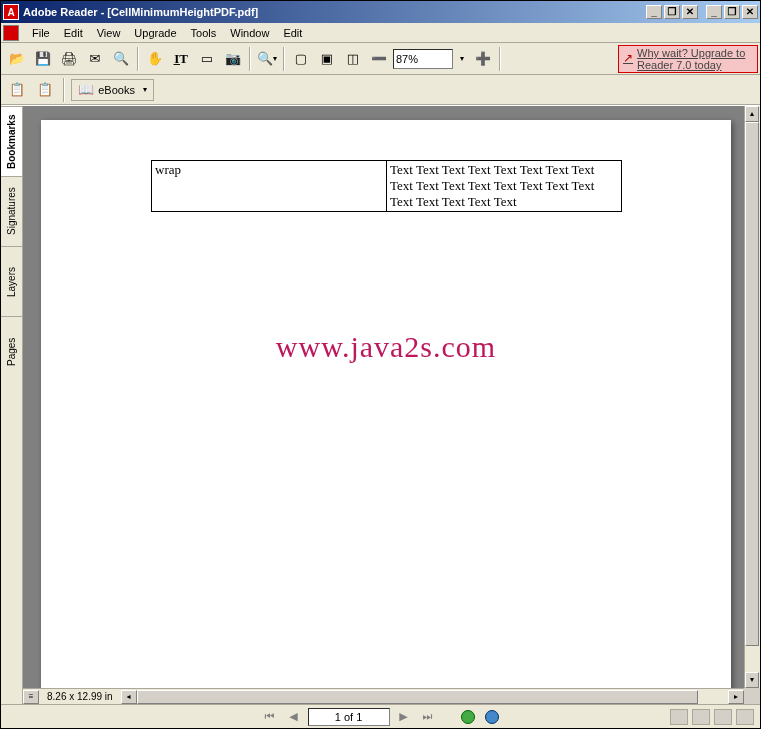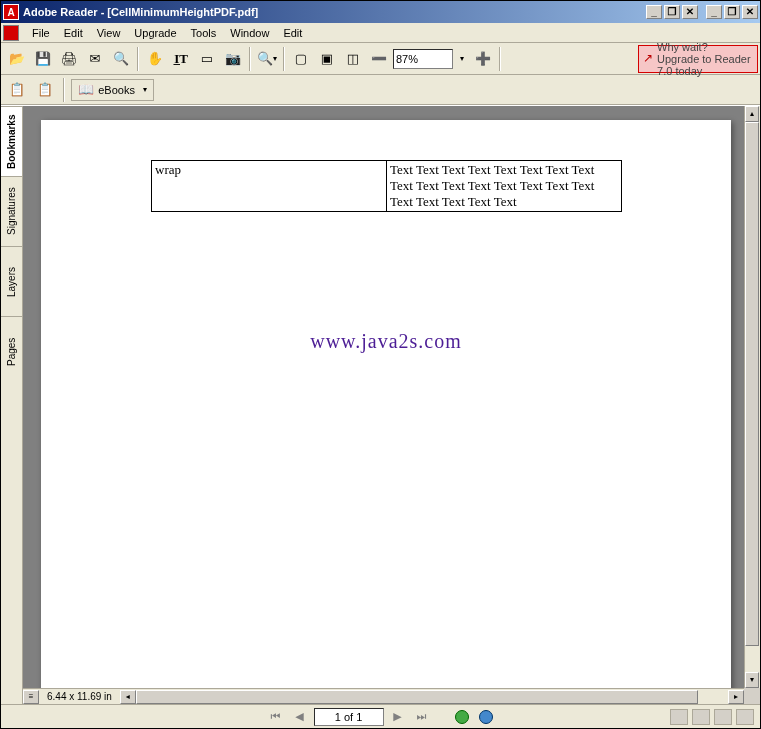--- a/index.html
+++ b/index.html
@@ -10,50 +10,50 @@
   .titlebtns { margin-left:auto; display:flex; gap:2px; }
   .titlebtn { width:16px; height:14px; background:#d4d0c8; border:1px solid #808080; border-top-color:#fff; border-left-color:#fff; color:#000; font-family:Arial; font-size:10px; display:flex; align-items:center; justify-content:center; line-height:1;}
   .menubar { height:20px; background:#ece9d8; display:flex; align-items:center; padding:0 2px; border-bottom:1px solid #aca899;}
   .menubar .ic { width:16px; height:16px; background:#d40000; margin-right:6px; border:1px solid #808080;}
   .menuitem { padding:2px 7px; cursor:default; }
   .toolbar { height:32px; background:#ece9d8; display:flex; align-items:center; padding:2px 4px; gap:2px; border-bottom:1px solid #aca899; position:relative;}
   .tb2 { height:30px; background:#ece9d8; display:flex; align-items:center; padding:2px 4px; gap:4px; border-bottom:1px solid #aca899;}
   .tbtn { width:24px; height:24px; border:1px solid transparent; display:flex; align-items:center; justify-content:center; cursor:default;}
   .sep { width:2px; height:24px; border-left:1px solid #aca899; border-right:1px solid #fff; margin:0 2px;}
   .zoominp { width:60px; height:20px; border:1px inset #808080; background:#fff; padding:0 2px; display:flex; align-items:center;}
-  .upgrade { position:absolute; right:2px; top:2px; height:26px; width:120px; background:#f6c6c6; border:1px solid #d40000; font-size:9px; color:#444; display:flex; align-items:center; padding:13px 4px; line-height:1.1;}
+  .upgrade { position:absolute; right:2px; top:2px; height:26px; width:140px; background:#f6c6c6; border:1px solid #d40000; font-size:9px; color:#444; display:flex; align-items:center; padding:13px 4px; line-height:1.1;text-decoration:underline;}
   .upgrade::before { content:"↗"; color:#b00; margin-right:4px; font-size:12px;}
   .ebooks { display:flex; align-items:center; gap:4px; padding:2px 6px; border:1px solid #aca899; background:#ece9d8; height:22px;}
   .main { flex:1; display:flex; overflow:hidden; border-top:1px solid #fff;}
   .sidepanel { width:22px; background:#ece9d8; border-right:1px solid #aca899; display:flex; flex-direction:column;}
   .sidetab { height:70px; border-bottom:1px solid #aca899; writing-mode:vertical-rl; transform:rotate(180deg); display:flex; align-items:center; justify-content:center; font-size:10px; cursor:default; background:#ece9d8;}
   .sidetab.active { background:#fff; font-weight:bold;}
   .docwrap { flex:1; display:flex; flex-direction:column; background:#808080; position:relative;}
   .scrollarea { flex:1; overflow:hidden; position:relative;}
   .page { position:absolute; left:18px; top:14px; width:690px; height:625px; background:#fff; box-shadow:2px 2px 6px rgba(0,0,0,.4); overflow:hidden;}
   .ptable { position:absolute; left:110px; top:40px; border-collapse:collapse;}
   .ptable td { border:1px solid #000; font-family:'Times New Roman',serif; font-size:13px; vertical-align:top; padding:1px 3px;}
   .c1 { width:235px;}
   .c2 { width:235px;margin-top:41px;}
   .row2 td { height:52px;}
   .nowraptxt { white-space:nowrap; overflow:visible; font-family:'Times New Roman',serif; font-size:13px;}
-  .watermark { position:absolute; left:0; right:0; top:210px; text-align:center; font-family:'Times New Roman',serif; font-size:20px; color:#4c1d95; letter-spacing:1px;}
+  .watermark { position:absolute; left:0; right:0; top:210px; text-align:center; font-family:'Times New Roman',serif; font-size:30px; color:#be185d; letter-spacing:1px;}
   .vscroll { position:absolute; right:0; top:0; width:16px; bottom:16px; background:#ece9d8; border-left:1px solid #aca899;}
   .vsbtn { width:14px; height:16px; background:#d4d0c8; border:1px solid #808080; border-top-color:#fff; border-left-color:#fff; position:absolute; left:0; font-size:8px; text-align:center; line-height:14px;}
   .vthumb { position:absolute; left:0; top:16px; width:14px; height:90%; background:#d4d0c8; border:1px solid #808080; border-top-color:#fff; border-left-color:#fff;}
   .hscroll { position:absolute; left:0; right:16px; bottom:0; height:16px; background:#ece9d8; border-top:1px solid #aca899; display:flex; align-items:center;}
   .hsbtn { width:16px; height:14px; background:#d4d0c8; border:1px solid #808080; border-top-color:#fff; border-left-color:#fff; font-size:8px; text-align:center; line-height:12px;}
   .hstrack { flex:1; position:relative; height:14px; background:#ece9d8;}
   .hthumb { position:absolute; left:0; top:0; height:14px; width:95%; background:#d4d0c8; border:1px solid #808080; border-top-color:#fff; border-left-color:#fff;}
   .corner { position:absolute; right:0; bottom:0; width:16px; height:16px; background:#d4d0c8;}
   .statuslbl { font-size:10px; padding:0 8px;}
   .navbar { height:24px; background:#ece9d8; border-top:1px solid #aca899; display:flex; align-items:center; padding:0 6px; gap:4px; justify-content:center; position:relative;}
   .navbtn { width:20px; height:18px; display:flex; align-items:center; justify-content:center; color:#808080; cursor:default;}
   .navbtn.enabled { color:#000;}
-  .pagetxt { width:70px; height:18px; border:1px inset #808080; background:#fff; text-align:center; line-height:16px;}
+  .pagetxt { width:82px; height:18px; border:1px inset #808080; background:#fff; text-align:center; line-height:16px;}
   .viewbtns { position:absolute; right:6px; display:flex; gap:4px;}
   .vbtn { width:18px; height:16px; border:1px solid #aca899; background:#d4d0c8;}
   .ico { font-size:13px; }
   .circ { width:14px; height:14px; border-radius:50%; }
   .green { background:#4a4; border:1px solid #060;}
   .blue { background:#48c; border:1px solid #036;}
 </style>
 </head>
 <body>
 
@@ -183,21 +183,21 @@
           <div class="watermark">www.java2s.com</div>
         </div>
 
         <div class="vscroll">
           <div class="vsbtn" style="top:0">▴</div>
           <div class="vthumb"></div>
           <div class="vsbtn" style="bottom:0">▾</div>
         </div>
         <div class="hscroll">
           <div class="hsbtn">≡</div>
-          <div class="statuslbl">6.44 x 11.69 in</div>
+          <div class="statuslbl">8.26 x 12.99 in</div>
           <div class="hsbtn">◂</div>
           <div class="hstrack">
               <div class="hthumb"></div>
             </div>
           <div class="hsbtn">▸</div>
         </div>
         <div class="corner"></div>
       </div>
     </div>
   </div>

